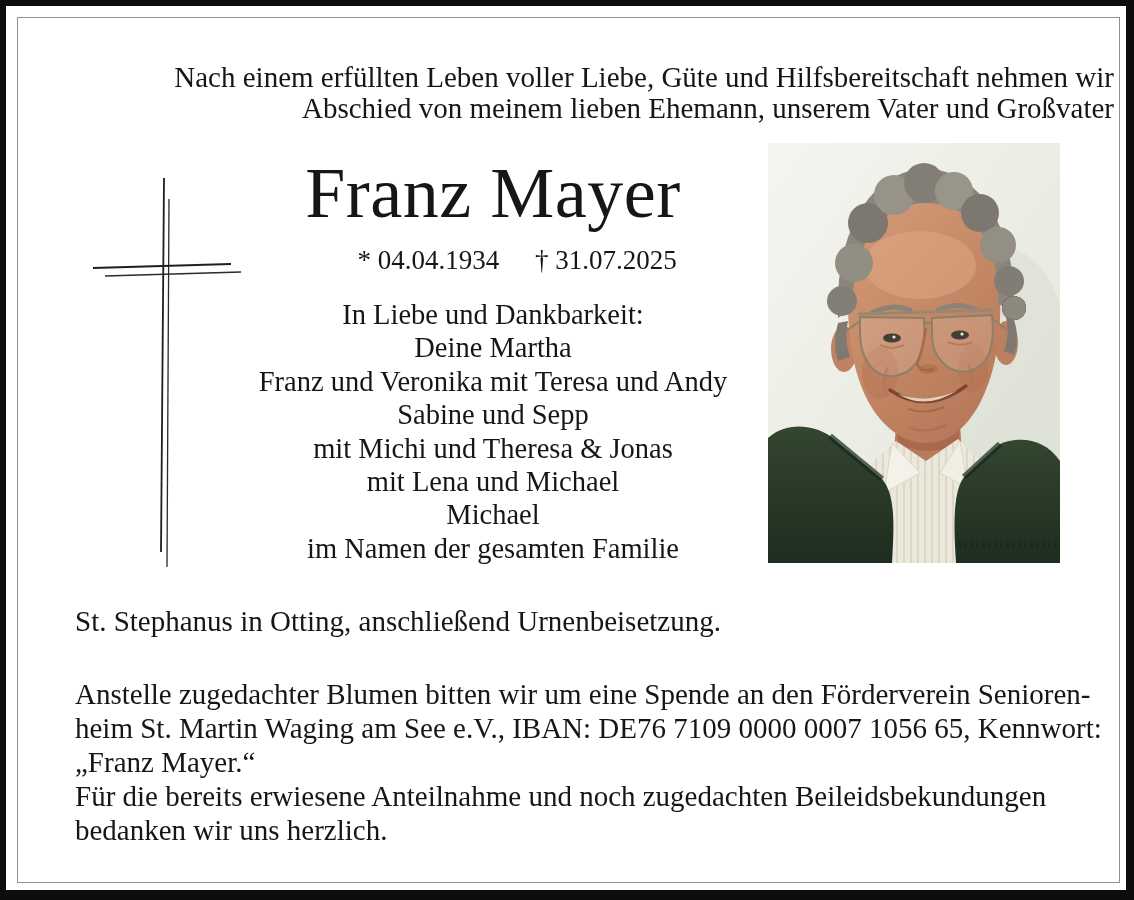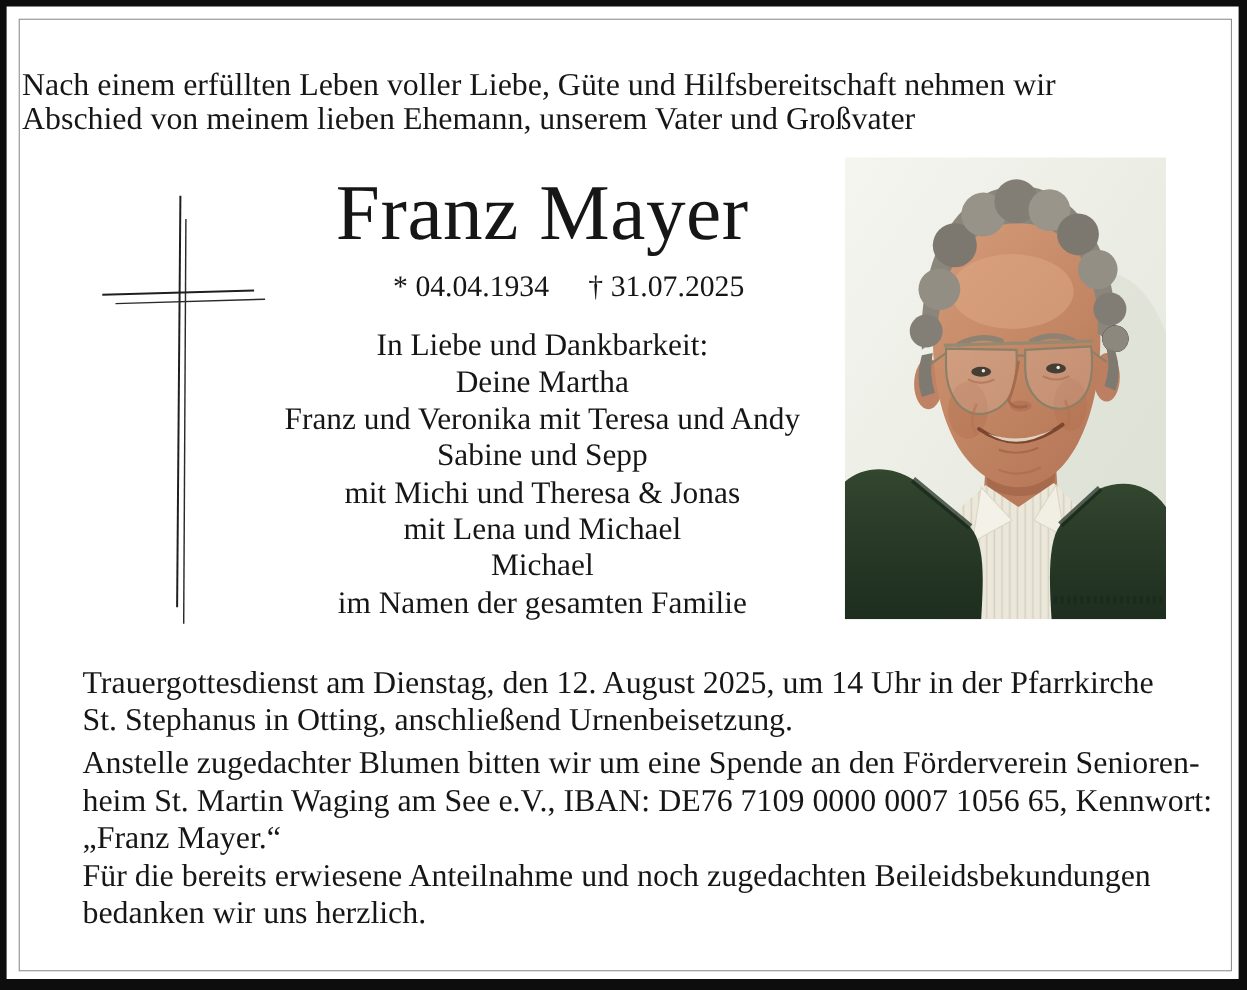--- a/index.html
+++ b/index.html
@@ -17,21 +17,21 @@
     border-width:6px 8px 10px 6px;
     pointer-events:none;
   }
   .frame-inner {
     position:absolute; left:17px; top:17px; right:14px; bottom:17px;
     border:1px solid #8f8f8f;
     pointer-events:none;
   }
   .intro {
     position:absolute; left:20px; right:20px; top:62px;
-    text-align:left; font-size:29px; line-height:31px;
+    text-align:right; font-size:29px; line-height:31px;
     white-space:nowrap;
   }
   .cross-wrap { position:absolute; left:85px; top:168px; width:165px; height:405px; }
   .name-col { position:absolute; left:58px; width:870px; text-align:center; }
   .deceased-name { top:156px; font-size:72px; line-height:74px; letter-spacing:0.5px; }
   .dates { top:245px; font-size:27px; line-height:30px; }
   .dates .birth { display:inline-block; margin-right:29px;margin-left:48px; }
   .dates .death { display:inline-block; }
   .family { top:298px; font-size:28.5px; line-height:33.4px; }
   .photo-wrap {
@@ -175,21 +175,20 @@
 
       <path d="M122,247 Q158,272 198,243" stroke="#7c4630" stroke-width="3.5" fill="none" stroke-linecap="round"></path>
       <path d="M130,251 Q158,268 190,247 Q160,262 130,251 Z" fill="#eadfce" opacity="0.9"></path>
       <path d="M140,266 Q158,272 176,264" stroke="#9c5a3c" stroke-width="2" fill="none" opacity="0.6"></path>
 
       <path d="M140,284 Q158,292 178,282" stroke="#a05f41" stroke-width="2" fill="none" opacity="0.4"></path>
     </svg>
   </div>
 
   <div class="bottom-block service">
-    <div>Trauergottesdienst am Dienstag, den 12. August 2025, um 14 Uhr in der Pfarrkirche</div>
     <div>St. Stephanus in Otting, anschließend Urnenbeisetzung.</div>
   </div>
 
   <div class="bottom-block donation">
     <div>Anstelle zugedachter Blumen bitten wir um eine Spende an den Förderverein Senioren-</div>
     <div>heim St. Martin Waging am See e.V., IBAN: DE76 7109 0000 0007 1056 65, Kennwort:</div>
     <div>„Franz Mayer.“</div>
   </div>
 
   <div class="bottom-block thanks">

